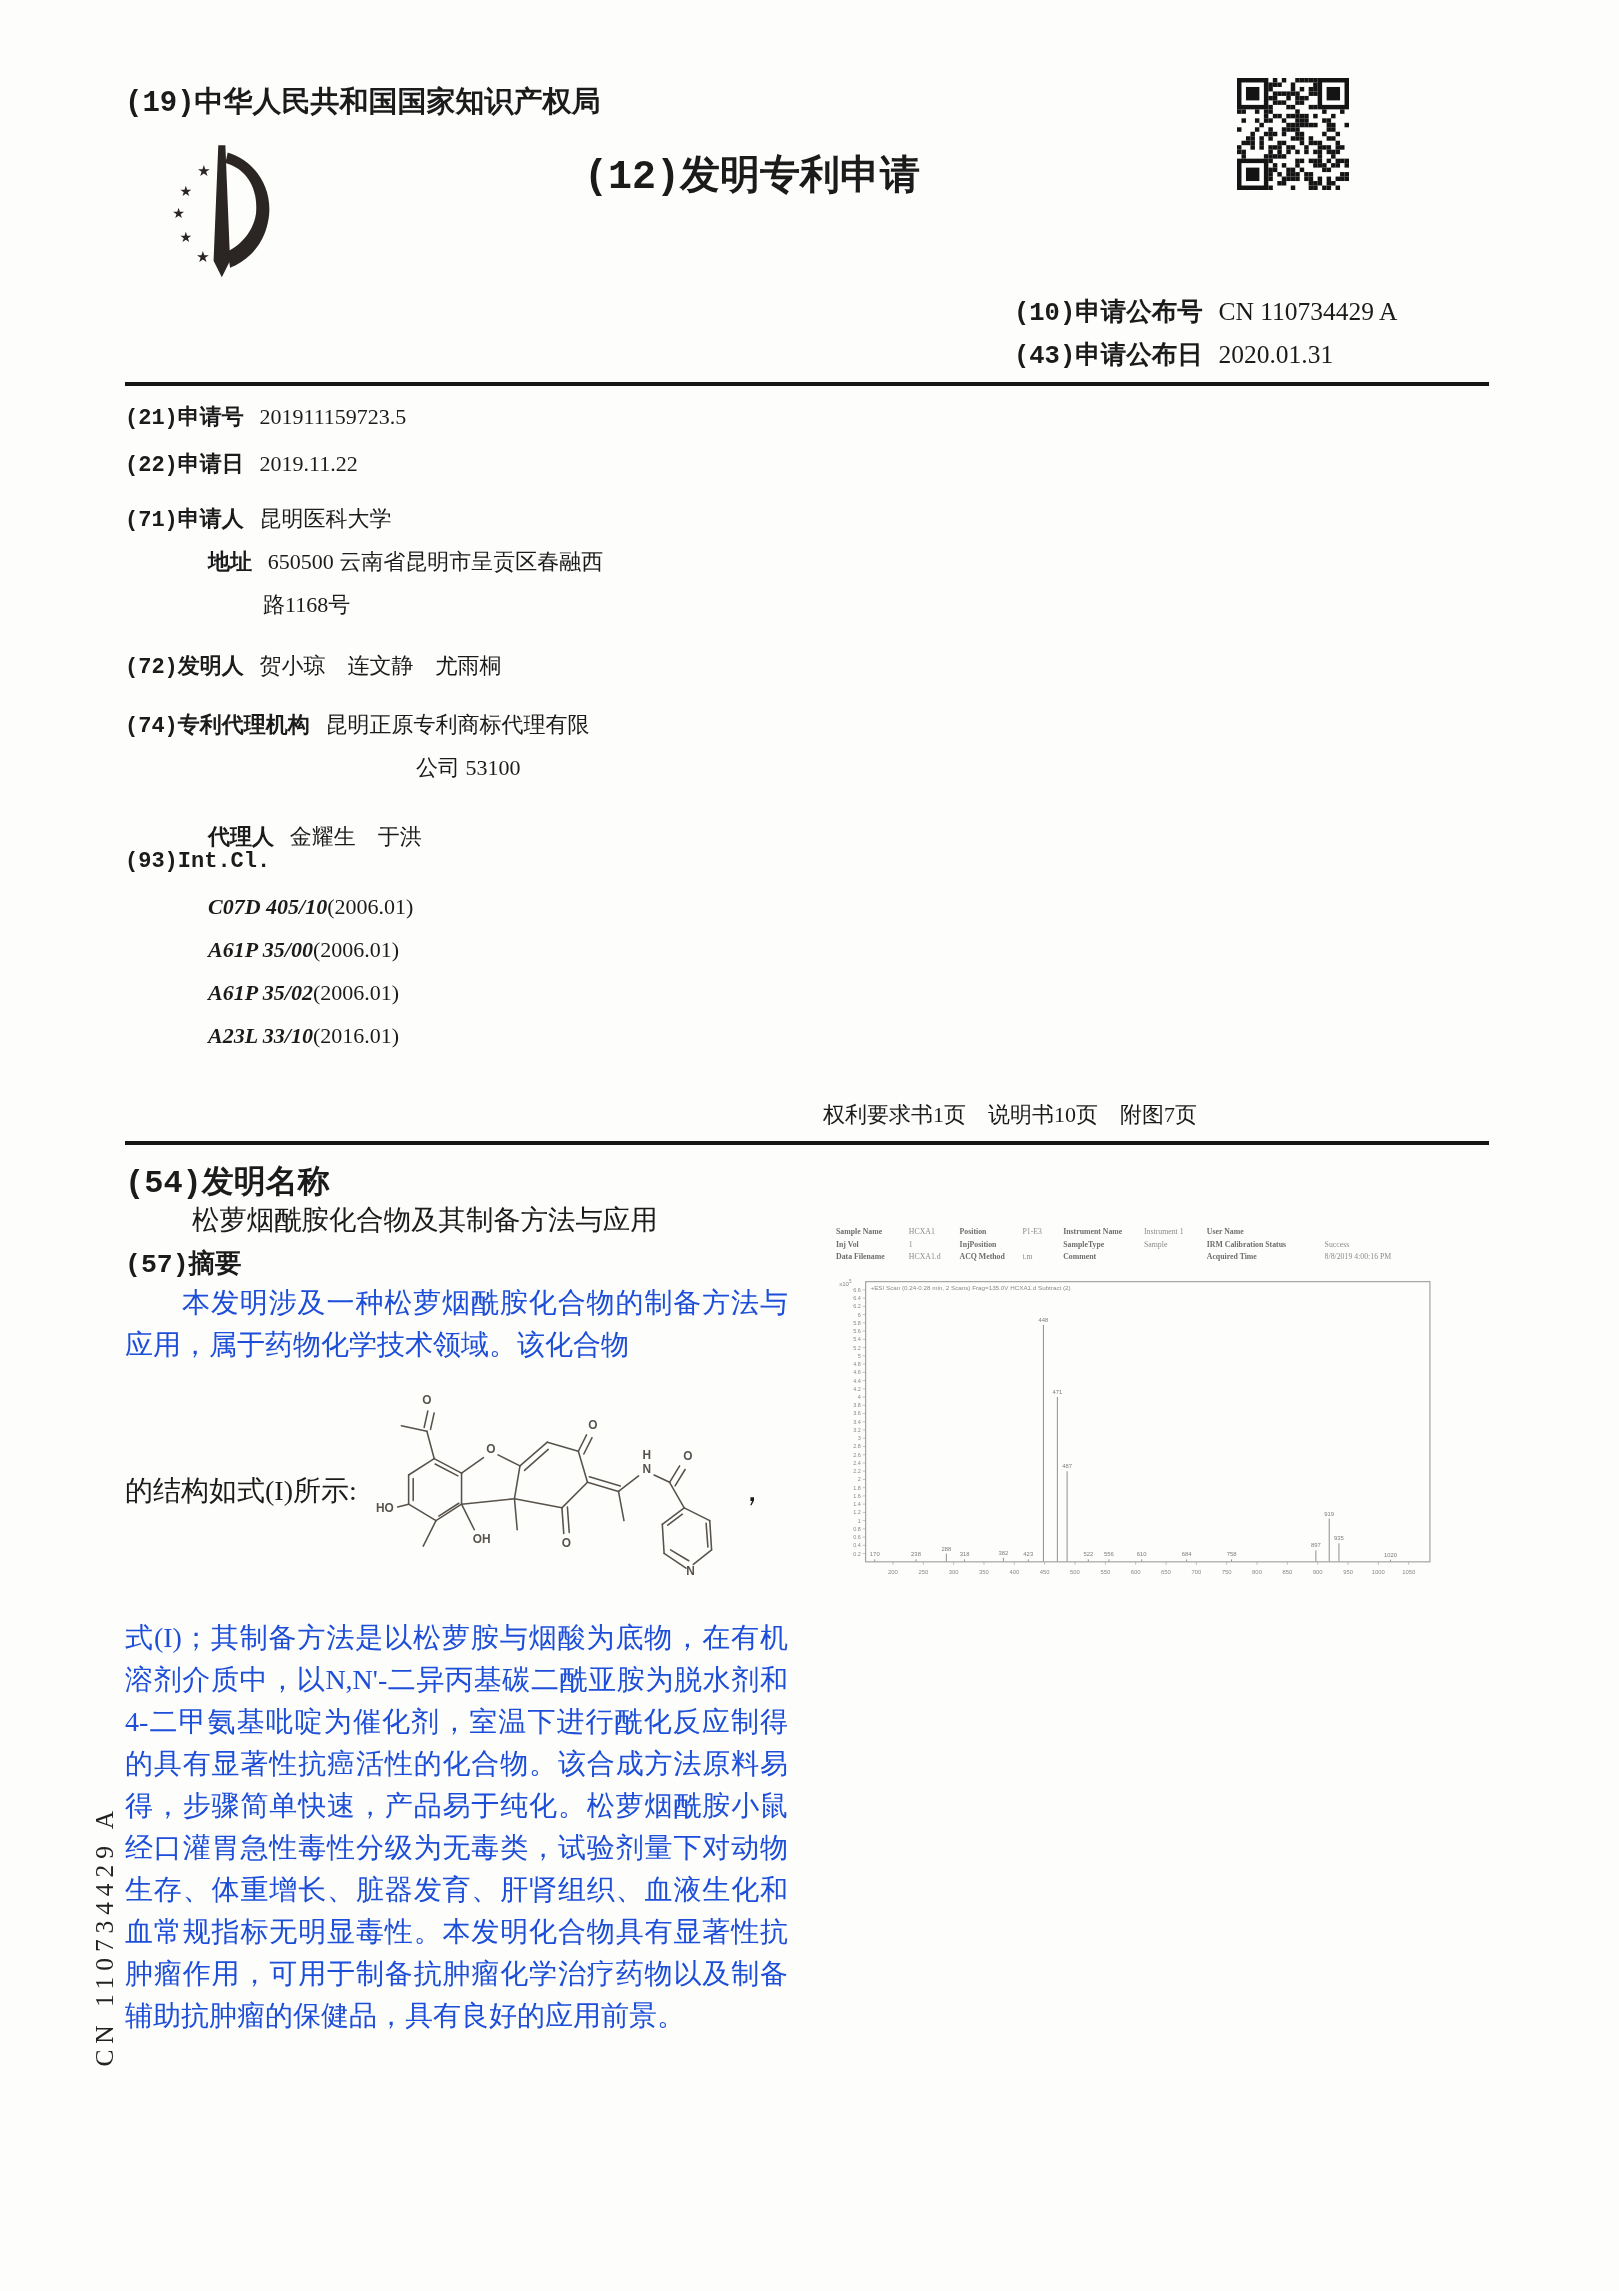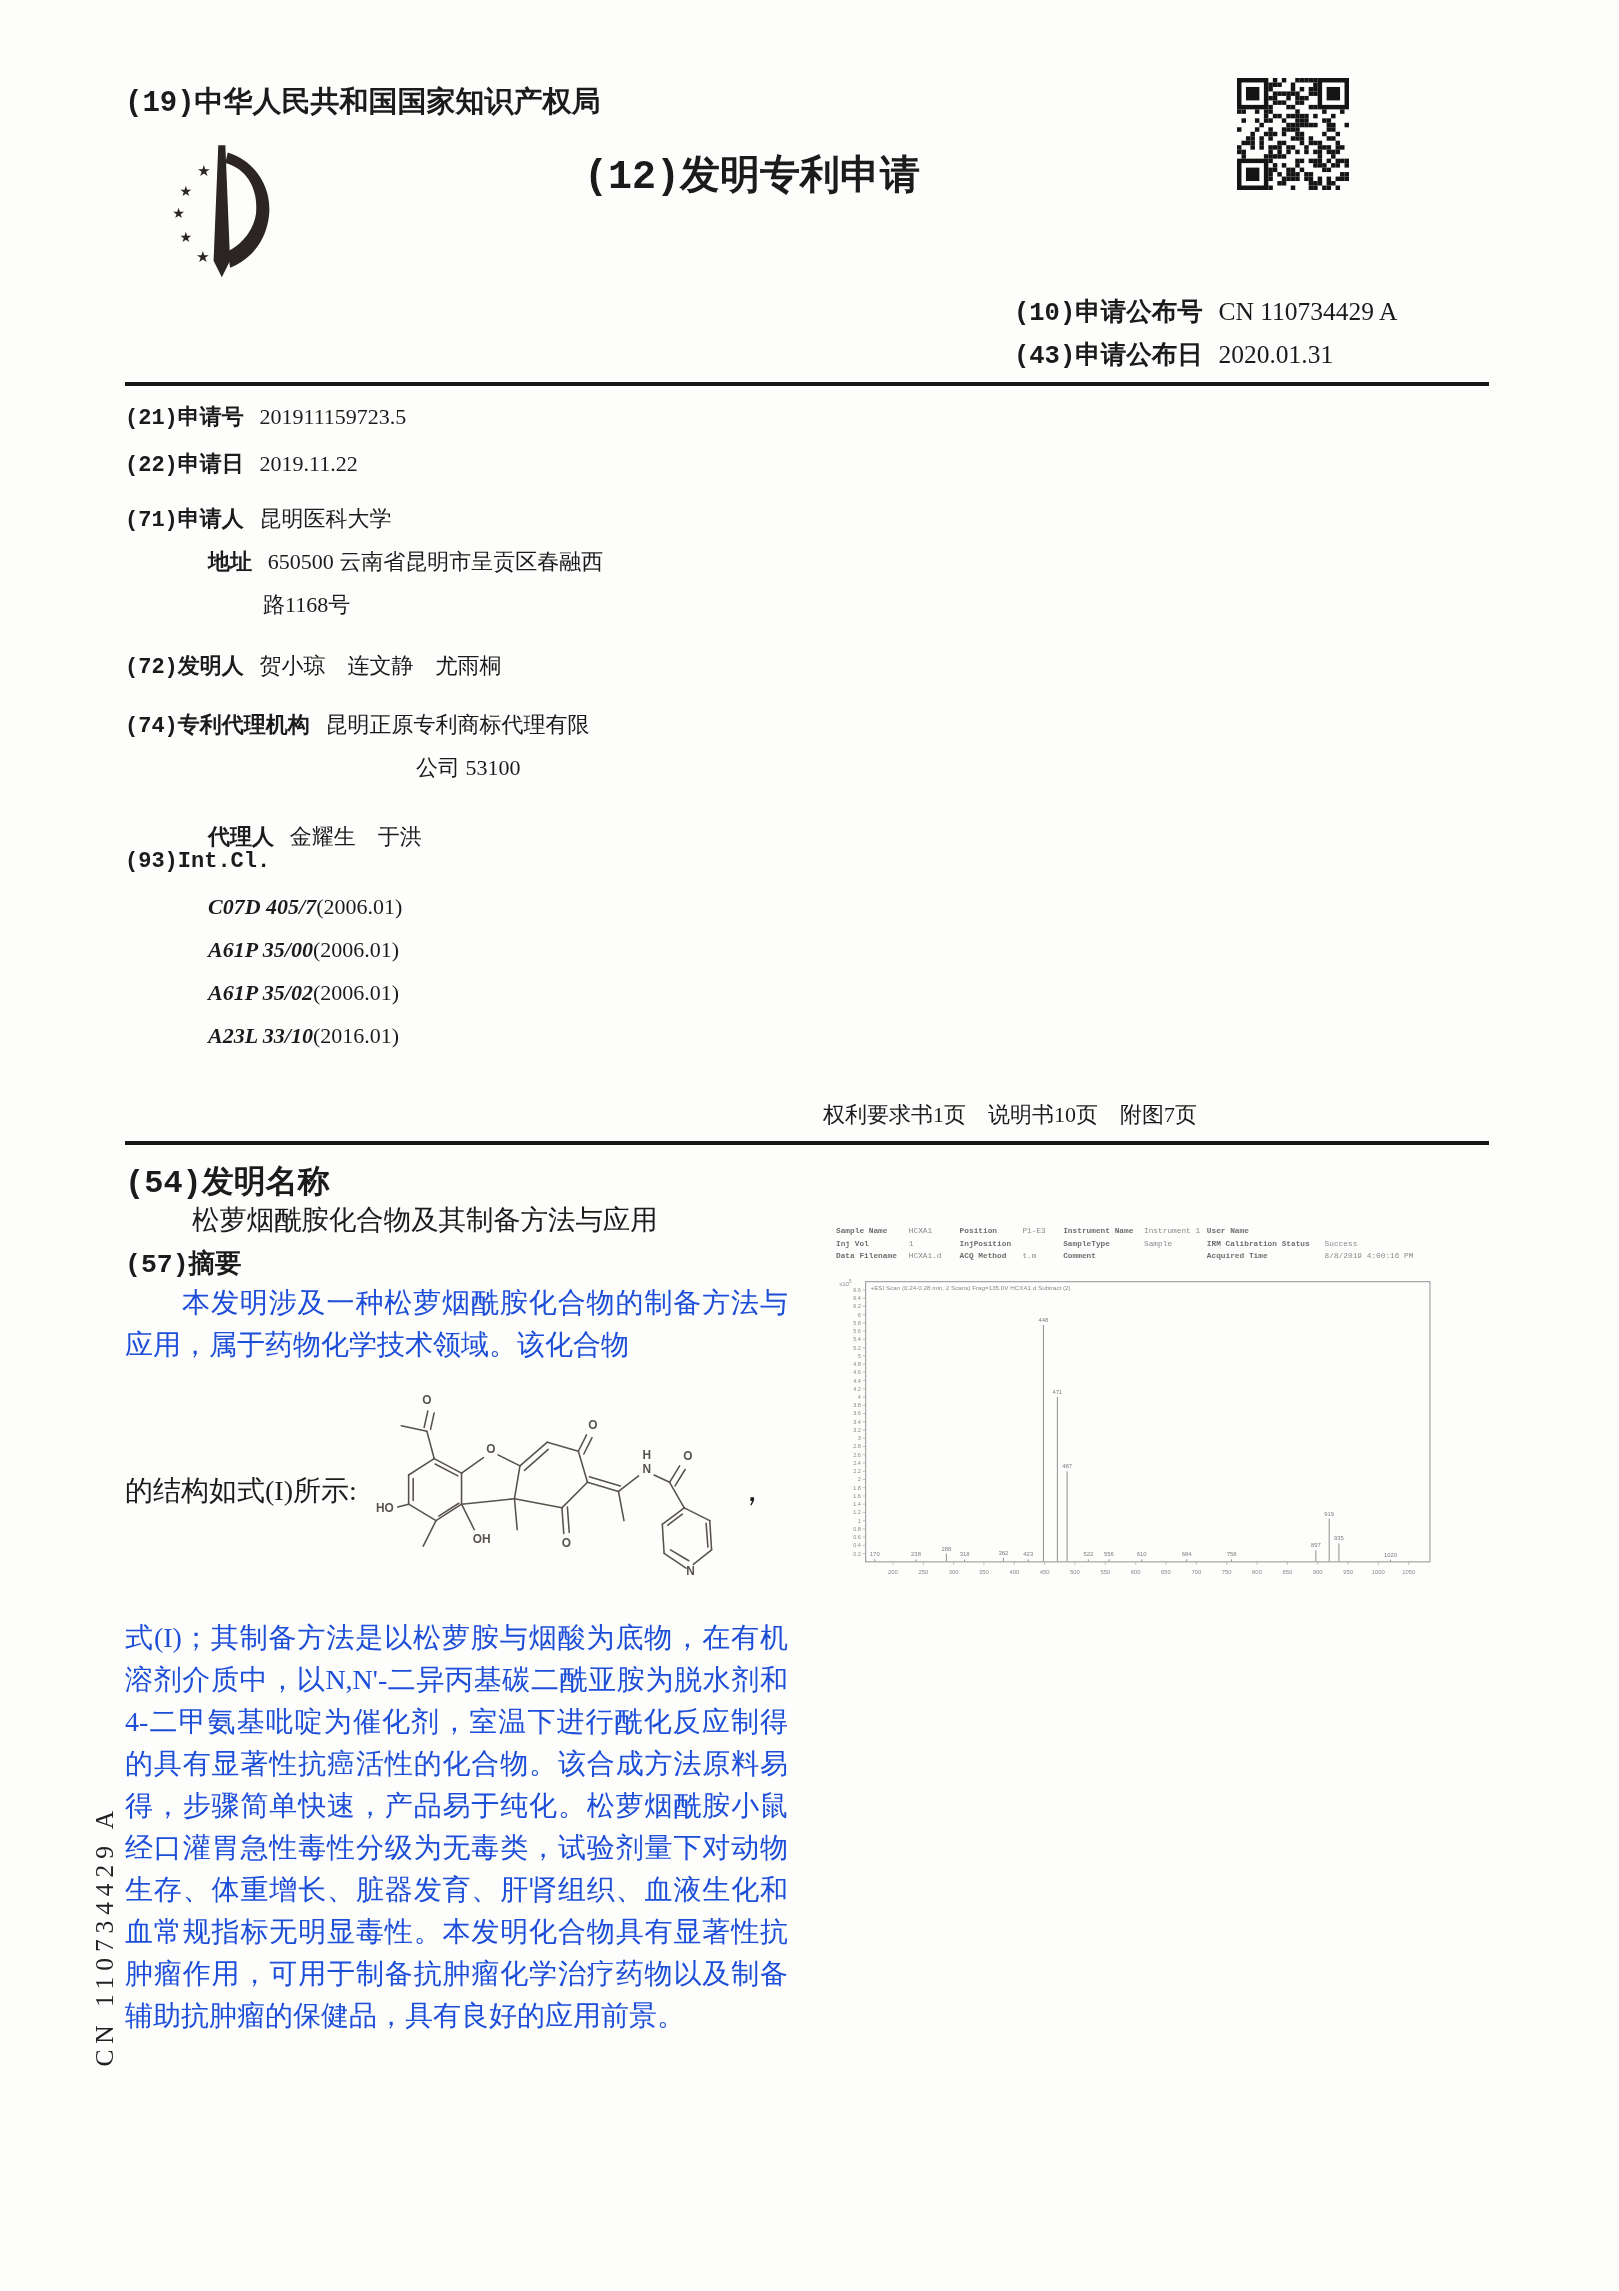--- a/index.html
+++ b/index.html
@@ -10,21 +10,21 @@
   .row{display:flex;align-items:center}
   .rule{position:absolute;background:#161616}
   .lab{white-space:nowrap}
   .val{white-space:nowrap}
   .fs26{font-size:25.5px}
   .fs25{font-size:22px}
   .gap{margin-left:15.7px}
   .intcl .code{font-style:italic;font-weight:bold;font-family:"Liberation Serif",serif}
   .abstract{font-size:28px;line-height:42px;text-align:justify;color:#1d4ed8}
   .spec-head{display:grid;grid-template-columns:65px 43px 55px 33px 73px 55px 110px 102px;
-             column-gap:7.8px;row-gap:2.9px;font-family:Liberation Mono, monospace;
+             column-gap:7.8px;row-gap:2.9px;font-family:Liberation Serif, serif;
              font-size:7.8px;line-height:9.8px;color:#8b8b8b}
   .spec-head .lbl{font-weight:bold;color:#6e6e6e;white-space:nowrap}
   .spec-head .val{white-space:nowrap}
   .side-num{writing-mode:vertical-rl;transform:rotate(180deg);font-size:25.5px;letter-spacing:5.9px;color:#222}
   .chem text{font-family:"Liberation Sans","DejaVu Sans",sans-serif;font-size:13px;font-weight:bold;fill:#57524a}
   .chem line,.chem polyline{stroke:#57524a;stroke-width:1.7;fill:none;stroke-linecap:round}
 </style>
 </head>
 <body>
 
@@ -310,21 +310,21 @@
   <span class="fs25 val">公司 53100</span>
 </div>
 <div class="abs row" style="left:208px;top:822px">
   <span class="b fs25 lab">代理人</span>
   <span class="fs25 val gap">金耀生　于洪</span>
 </div>
 <div class="abs row" style="left:125px;top:849px">
   <span class="b fs25 lab">(93)Int.Cl.</span>
 </div>
 <div class="abs row intcl" style="left:208px;top:894px">
-  <span class="fs25 code">C07D 405/7</span>
+  <span class="fs25 code">C07D 405/10</span>
   <span class="fs25">(2006.01)</span>
 </div>
 <div class="abs row intcl" style="left:208px;top:937px">
   <span class="fs25 code">A61P 35/00</span>
   <span class="fs25">(2006.01)</span>
 </div>
 <div class="abs row intcl" style="left:208px;top:980px">
   <span class="fs25 code">A61P 35/02</span>
   <span class="fs25">(2006.01)</span>
 </div>

